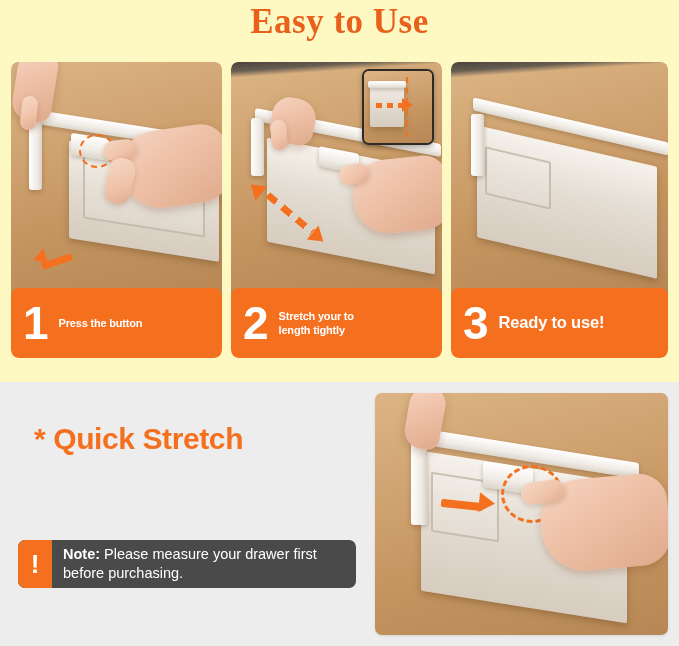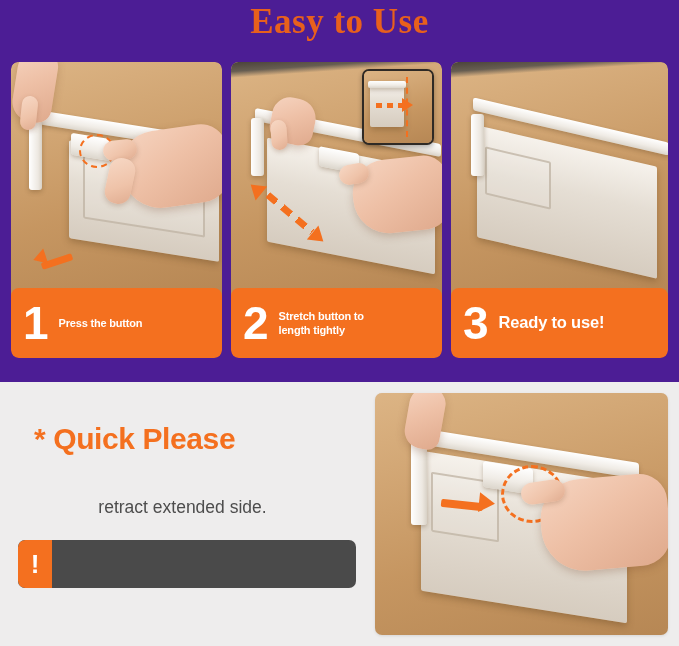--- a/index.html
+++ b/index.html
@@ -14,21 +14,21 @@
     overflow: hidden;
     position: relative;
   }
 
   
   .top-section {
     position: absolute;
     left: 0; top: 0;
     width: 679px;
     height: 458px;
-    background: #4c1d95;
+    background: #fef9c3;
   }
 
   .page-title {
     position: absolute;
     left: 0; top: 2px;
     width: 679px;
     text-align: center;
     font-family: "Liberation Serif", serif;
     font-weight: bold;
     font-size: 35px;
@@ -342,21 +342,21 @@
           <div class="divider-rail" style="left:4px; top:10px; width:38px; height:7px; border-radius:2px;"></div>
           <div style="position:absolute; left:42px; top:6px; width:0; height:60px; border-left:2px dashed #F4701F;"></div>
           <div class="dash-seg" style="left:12px; top:32px; width:26px; height:5px; background:repeating-linear-gradient(90deg,#F4701F 0px,#F4701F 6px,rgba(0,0,0,0) 6px,rgba(0,0,0,0) 11px);"></div>
           <div class="arrow-head" style="left:38px; top:27px; border-top:7px solid transparent; border-bottom:7px solid transparent; border-left:11px solid #F4701F;"></div>
         </div>
       </div>
 
       <div class="step-label">
         <span class="step-num">2</span>
         <span class="step-text">
-          <span>Stretch button to</span><br>
+          <span>Stretch your to</span><br>
           <span>length tightly</span>
         </span>
       </div>
     </div>
 
     <div class="panel p3">
       <div class="photo">
         <div class="wood"></div>
         <div class="wood-dark-edge"></div>
 
@@ -372,29 +372,31 @@
           <span>Ready to use!</span>
         </span>
       </div>
     </div>
 
   </div>
 </div>
 
 <div class="bottom-section">
 
-  <div class="removal-heading">* Quick Please</div>
+  <div class="removal-heading">* Quick Stretch</div>
 
   <div class="removal-sub">
     <br>
-    <span>retract extended side.</span>
   </div>
 
   <div class="note-bar">
     <div class="note-badge">!</div>
+    <div class="note-text">
+      <b>Note:</b><span> Please measure your drawer first before purchasing.</span>
+    </div>
   </div>
 
   <div class="removal-photo">
     <div class="wood"></div>
 
     <div class="divider-board" style="left:46px; top:74px; width:206px; height:140px; transform:skewY(9deg); border-radius:2px;"></div>
     <div class="divider-inner" style="left:56px; top:84px; width:64px; height:56px; transform:skewY(9deg);"></div>
     <div class="divider-rail" style="left:38px; top:52px; width:226px; height:16px; transform:skewY(9deg); border-radius:3px;"></div>
     <div class="end-cap" style="left:36px; top:46px; width:16px; height:86px; border-radius:3px;"></div>
     <div class="divider-rail" style="left:108px; top:72px; width:50px; height:26px; transform:skewY(9deg); border-radius:3px;"></div>

